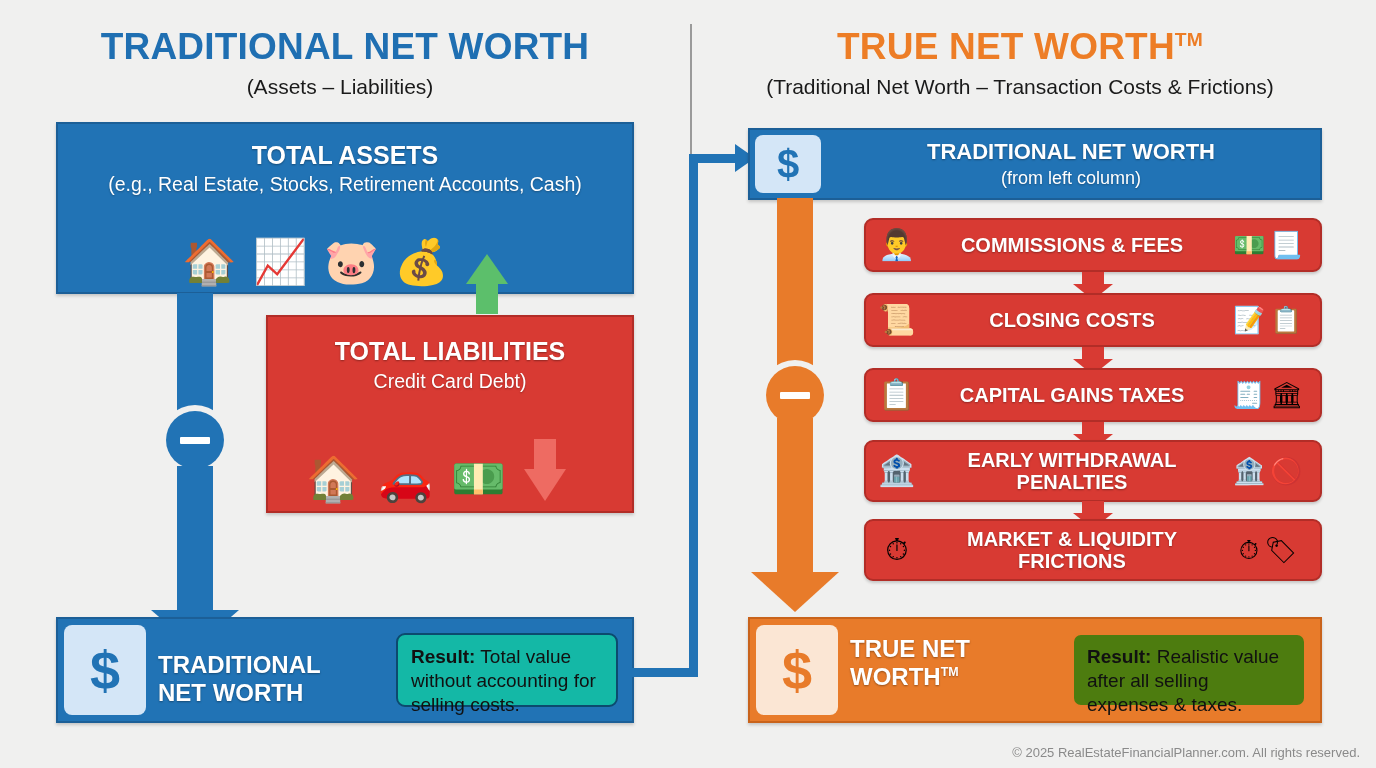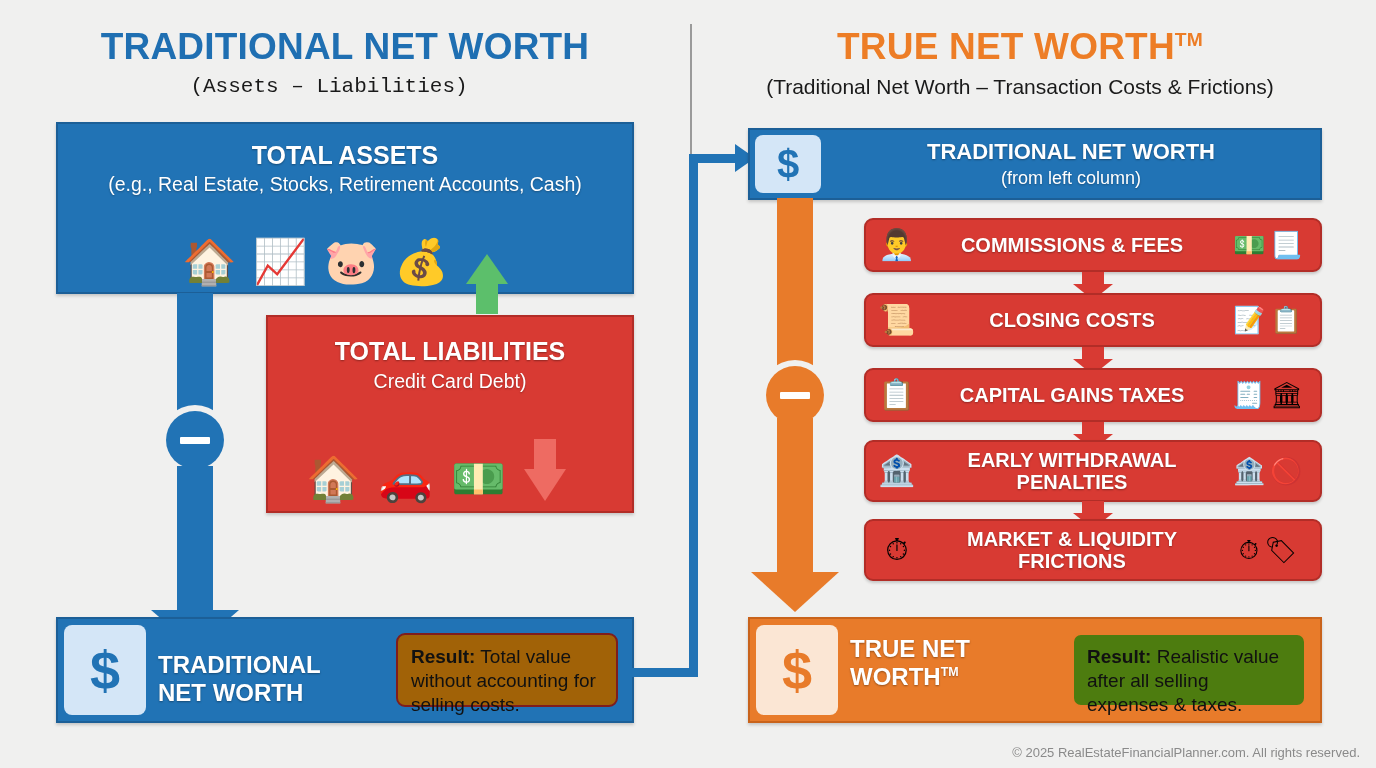--- a/index.html
+++ b/index.html
@@ -15,21 +15,21 @@
   
   .col-title{
     position:absolute;text-align:center;font-weight:bold;
     letter-spacing:.2px;
   }
   .t-left{left:40px;top:26px;width:610px;font-size:37px;color:#1F6FB2;}
   .t-right{left:700px;top:26px;width:640px;font-size:37px;color:#ED7D26;}
   .sub{
     position:absolute;text-align:center;font-size:21px;color:#1a1a1a;
   }
-  .s-left{left:24px;top:75px;width:610px;font-family:Liberation Mono, monospace;}
+  .s-left{left:35px;top:75px;width:610px;}
   .s-right{left:690px;top:75px;width:660px;}
   .tm{font-size:.52em;vertical-align:super;font-weight:bold;}
 
   
   .divider{
     position:absolute;left:690px;top:24px;width:2px;height:132px;
     background:#9a9a9a;
   }
 
   
@@ -90,21 +90,21 @@
     color:#ffffff;font-size:18px;font-weight:normal;
     text-shadow:0 1px 2px rgba(0,0,0,.3);
   }
 
   .result-card{
     position:absolute;border-radius:9px;box-sizing:border-box;
     padding:10px 13px;line-height:1.25;font-size:19px;color:#111;
   }
   .result-card b{font-weight:bold;}
   #trad-nw-left .result-card{left:338px;top:14px;right:14px;bottom:14px;
-    background:#a16207;border:2px solid #7f1d1d;}
+    background:#14b8a6;border:2px solid #0c4a6e;}
   #true-nw .result-card{left:322px;top:14px;right:14px;bottom:14px;
     background:#4d7c0f;border:2px solid #E87B2A;}
 
   
   .fr{
     position:absolute;left:864px;width:458px;height:54px;
     border-radius:9px;background:#D83A33;border:2px solid #b22d27;
     box-sizing:border-box;box-shadow:0 2px 3px rgba(0,0,0,.18);
     display:flex;align-items:center;
   }

